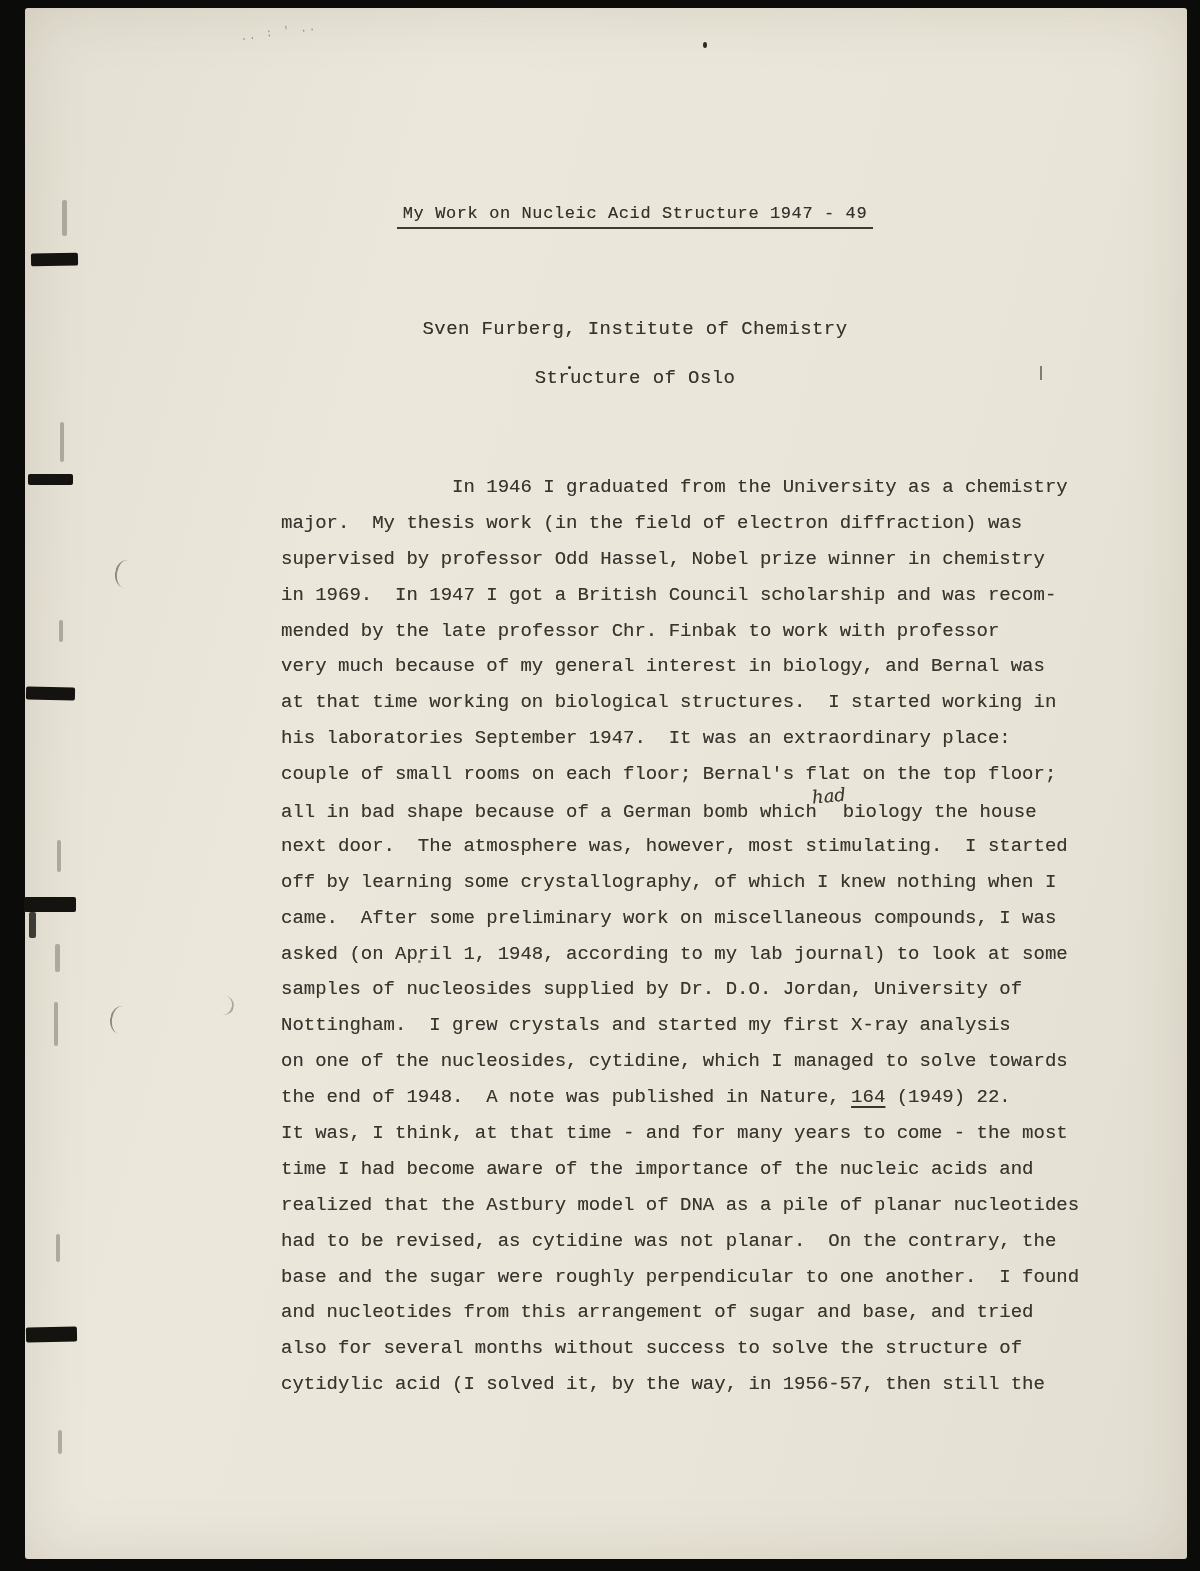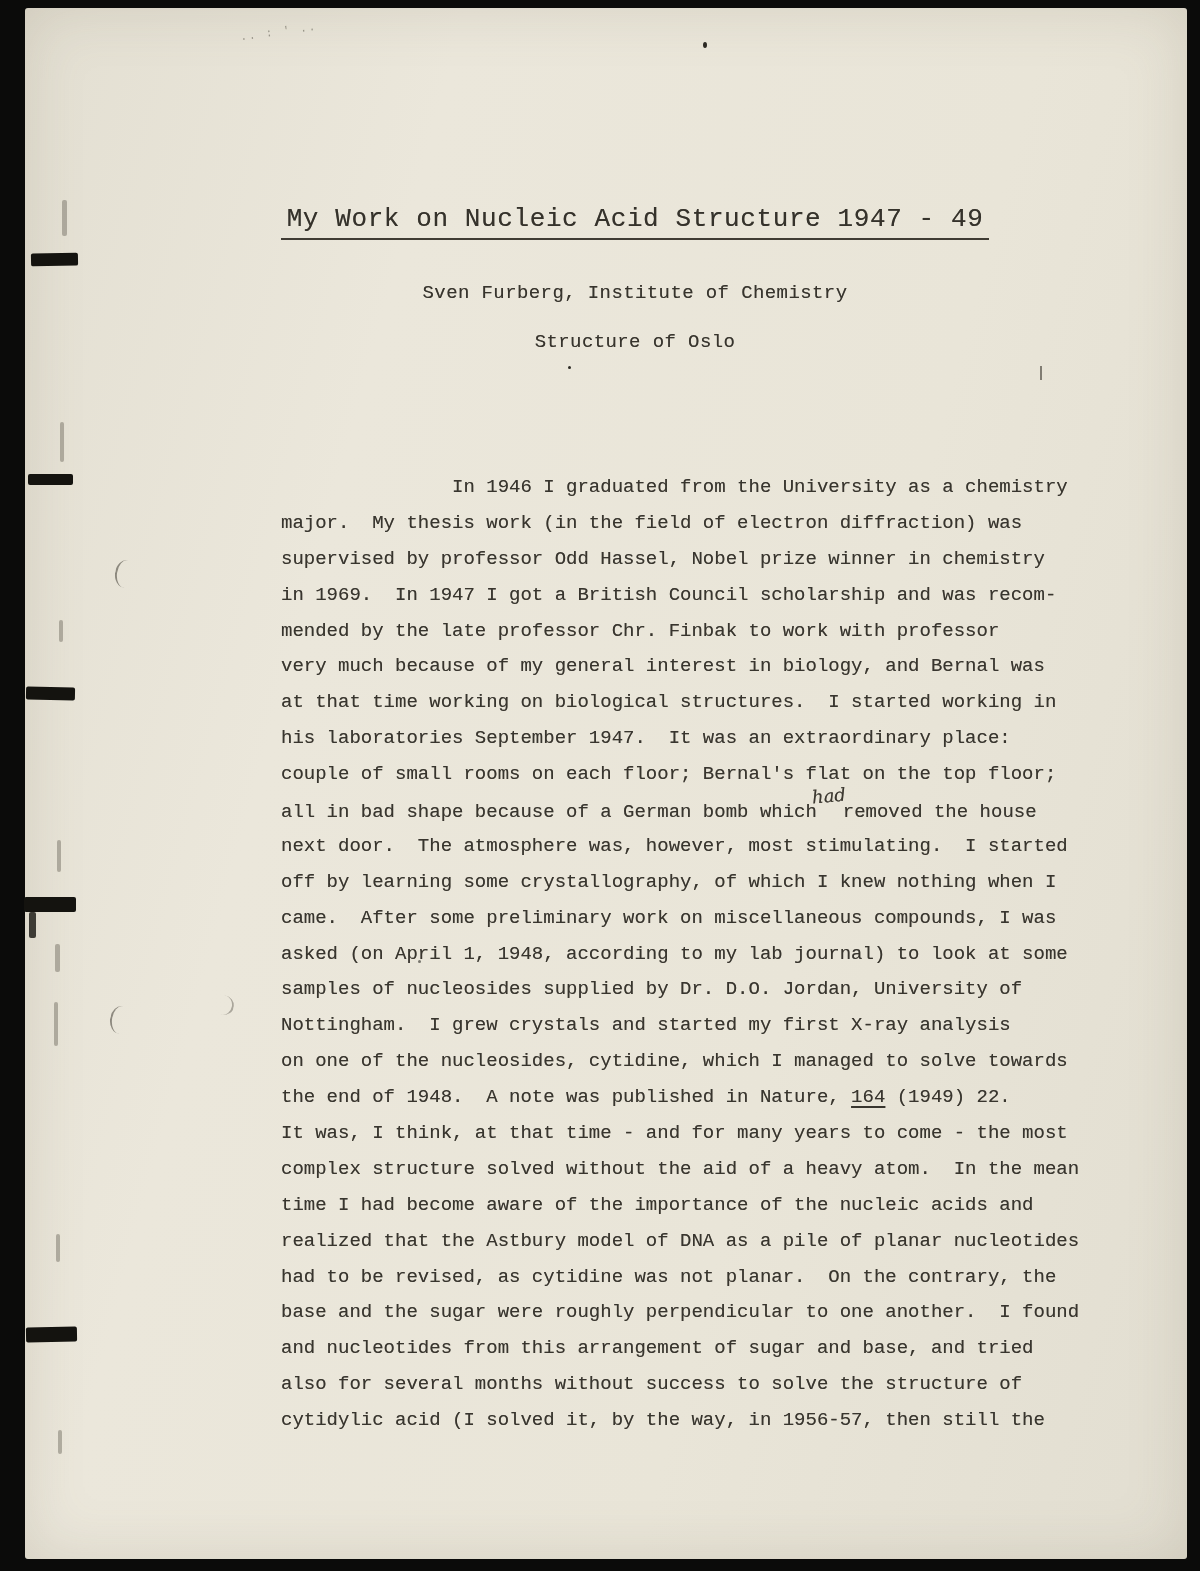--- a/index.html
+++ b/index.html
@@ -28,38 +28,39 @@
   }
   .doc-title-wrap {
     position: absolute;
     top: 196px;
     left: 60px;
     width: 1100px;
     text-align: center;
   }
   .doc-title {
     display: inline-block;
-    font-size: 26px;
+    font-size: 17px;
     letter-spacing: 0.6px;
     color: #35322b;
     padding: 0 6px 4px 6px;
     border-bottom: 2px solid #403c34;
     text-shadow: 0 0 0.5px rgba(53,50,43,0.55);
     white-space: pre;
   }
   .byline {
     position: absolute;
     left: 60px;
     width: 1100px;
     text-align: center;
     font-size: 19px;
     letter-spacing: 0.4px;
     color: #37342d;
     text-shadow: 0 0 0.5px rgba(53,50,43,0.5);
     white-space: pre;
+    margin-top: 36px;
   }
   .byline1 { top: 274px; }
   .byline2 { top: 323px; }
   .body-text {
     position: absolute;
     top: 462px;
     left: 256px;
     width: 860px;
     font-size: 19px;
     color: #38352e;
@@ -140,31 +141,30 @@
     <div class="body-text">
         <div class="line"><span>               In 1946 I graduated from the University as a chemistry</span></div>
         <div class="line"><span>major.  My thesis work (in the field of electron diffraction) was</span></div>
         <div class="line"><span>supervised by professor Odd Hassel, Nobel prize winner in chemistry</span></div>
         <div class="line"><span>in 1969.  In 1947 I got a British Council scholarship and was recom-</span></div>
         <div class="line"><span>mended by the late professor Chr. Finbak to work with professor</span></div>
         <div class="line"><span>very much because of my general interest in biology, and Bernal was</span></div>
         <div class="line"><span>at that time working on biological structures.  I started working in</span></div>
         <div class="line"><span>his laboratories September 1947.  It was an extraordinary place:</span></div>
         <div class="line"><span>couple of small rooms on each floor; Bernal's flat on the top floor;</span></div>
-        <div class="line"><span>all in bad shape because of a German bomb which</span><span class="handwritten">had</span><span>removed the house</span></div>
+        <div class="line"><span>all in bad shape because of a German bomb which</span><span class="handwritten">had</span><span>biology the house</span></div>
         <div class="line"><span>next door.  The atmosphere was, however, most stimulating.  I started</span></div>
         <div class="line"><span>off by learning some crystallography, of which I knew nothing when I</span></div>
         <div class="line"><span>came.  After some preliminary work on miscellaneous compounds, I was</span></div>
         <div class="line"><span>asked (on April 1, 1948, according to my lab journal) to look at some</span></div>
         <div class="line"><span>samples of nucleosides supplied by Dr. D.O. Jordan, University of</span></div>
         <div class="line"><span>Nottingham.  I grew crystals and started my first X-ray analysis</span></div>
         <div class="line"><span>on one of the nucleosides, cytidine, which I managed to solve towards</span></div>
         <div class="line"><span>the end of 1948.  A note was published in Nature, </span><span class="underline">164</span><span> (1949) 22.</span></div>
         <div class="line"><span>It was, I think, at that time - and for many years to come - the most</span></div>
-        <div class="line"><span>complex structure solved without the aid of a heavy atom.  In the mean</span></div>
         <div class="line"><span>time I had become aware of the importance of the nucleic acids and</span></div>
         <div class="line"><span>realized that the Astbury model of DNA as a pile of planar nucleotides</span></div>
         <div class="line"><span>had to be revised, as cytidine was not planar.  On the contrary, the</span></div>
         <div class="line"><span>base and the sugar were roughly perpendicular to one another.  I found</span></div>
         <div class="line"><span>and nucleotides from this arrangement of sugar and base, and tried</span></div>
         <div class="line"><span>also for several months without success to solve the structure of</span></div>
         <div class="line"><span>cytidylic acid (I solved it, by the way, in 1956-57, then still the</span></div>
       </div>
   </div>
 

